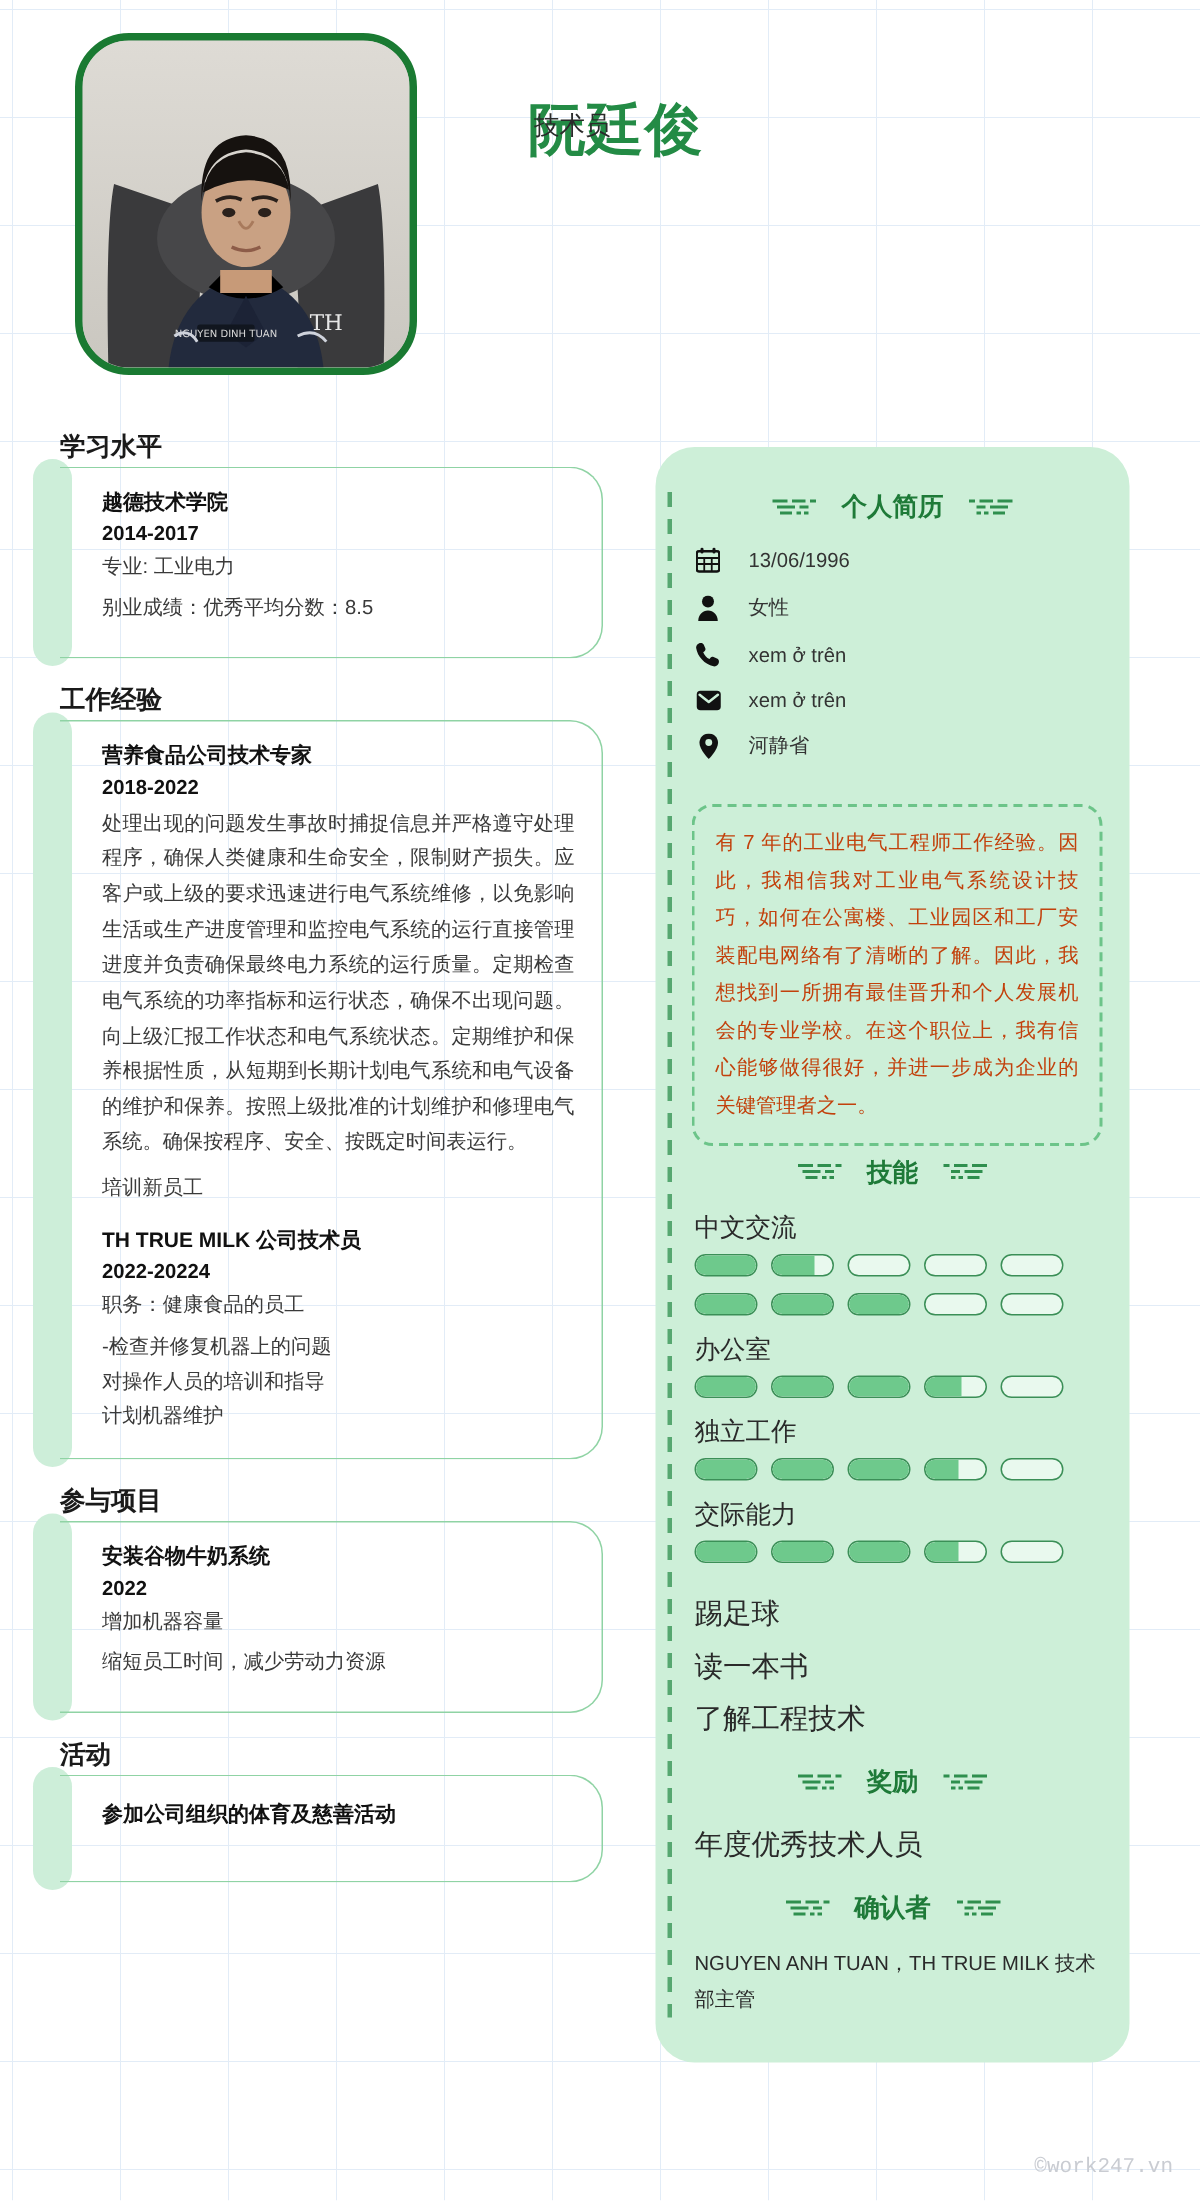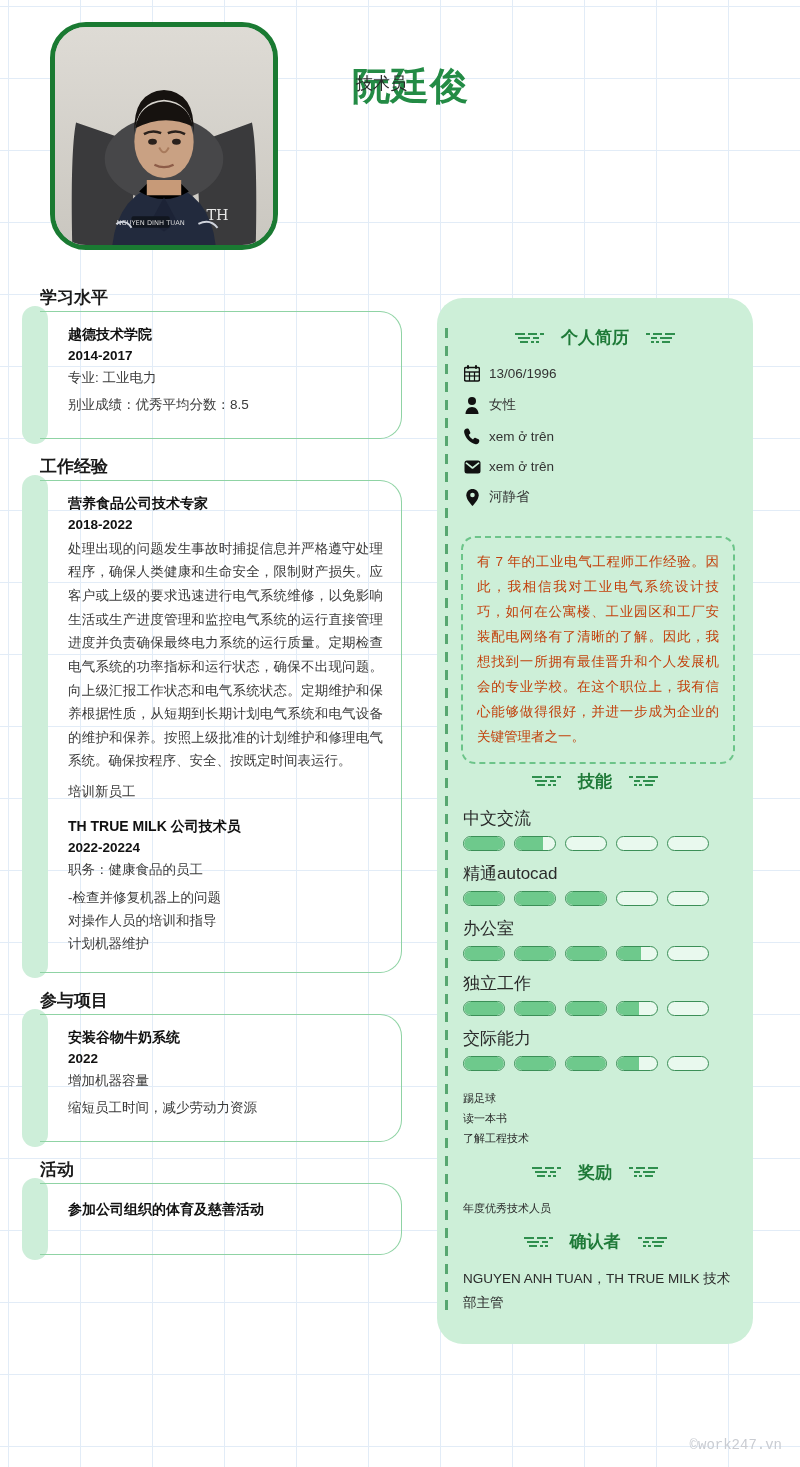--- a/index.html
+++ b/index.html
@@ -106,21 +106,21 @@
   .orn i:nth-child(2){ left:13px;top:2px;  width:9px;  }
   .orn i:nth-child(3){ left:25px;top:2px;  width:4px;  }
   .orn i:nth-child(4){ left:3px; top:6px;  width:12px; }
   .orn i:nth-child(5){ left:18px;top:6px;  width:6px;  }
   .orn i:nth-child(6){ left:5px; top:10px; width:8px;  }
   .orn i:nth-child(7){ left:16px;top:10px; width:3px;  }
   .orn i:nth-child(8){ left:21px;top:10px; width:3px;  }
   .orn.flip { transform: scaleX(-1); }
 
   .info-list { padding: 4px 18px 6px 26px; }
-  .info-row { display: flex; align-items: center; gap: 8px; margin-bottom: 14px; }
+  .info-row { display: flex; align-items: center; gap: 18px; margin-bottom: 14px; }
   .info-ico { width: 18px; display: flex; justify-content: center; color: #111; flex: none; }
   .info-ico svg { display: block; }
   .info-txt { font-size: 13.5px; color: #333; }
 
   .summary-box {
     margin: 10px 18px 6px 24px;
     border: 2px dashed #6cc489;
     border-radius: 14px;
     padding: 12px 14px;
     font-size: 13.5px; color: #c2410c; line-height: 1.85;
@@ -140,21 +140,21 @@
     position: relative;
   }
   .pill .fill {
     position: absolute; left: 0; top: 0; bottom: 0;
     background: #6ec98c;
     border-radius: 9px 0 0 9px;
   }
   .pill .fill.full { border-radius: 9px; }
 
   .rlist { padding: 2px 20px 8px 26px; }
-  .rlist-item { font-size: 11px; color: #2a2a2a; line-height: 1.85; }
+  .rlist-item { font-size: 19px; color: #2a2a2a; line-height: 1.85; }
   .ref-text { padding: 2px 20px 4px 26px; font-size: 13.5px; color: #2a2a2a; line-height: 1.75; }
 
   .watermark {
     position: absolute; right: 18px; bottom: 14px;
     font-family: "Liberation Mono", "DejaVu Sans Mono", monospace;
     font-size: 14px; color: #c9ccd2; z-index: 5;
   }
 </style>
 </head>
 <body>
@@ -368,21 +368,20 @@
             </div>
             <div class="pill">
               <div class="fill" style="width: 70%;"></div>
             </div>
             <div class="pill"></div>
             <div class="pill"></div>
             <div class="pill"></div>
           </div>
         </div>
         <div class="skill">
-          <div class="skill-name">精通autocad</div>
           <div class="pills">
             <div class="pill">
               <div class="fill full" style="width: 100%;"></div>
             </div>
             <div class="pill">
               <div class="fill full" style="width: 100%;"></div>
             </div>
             <div class="pill">
               <div class="fill full" style="width: 100%;"></div>
             </div>

